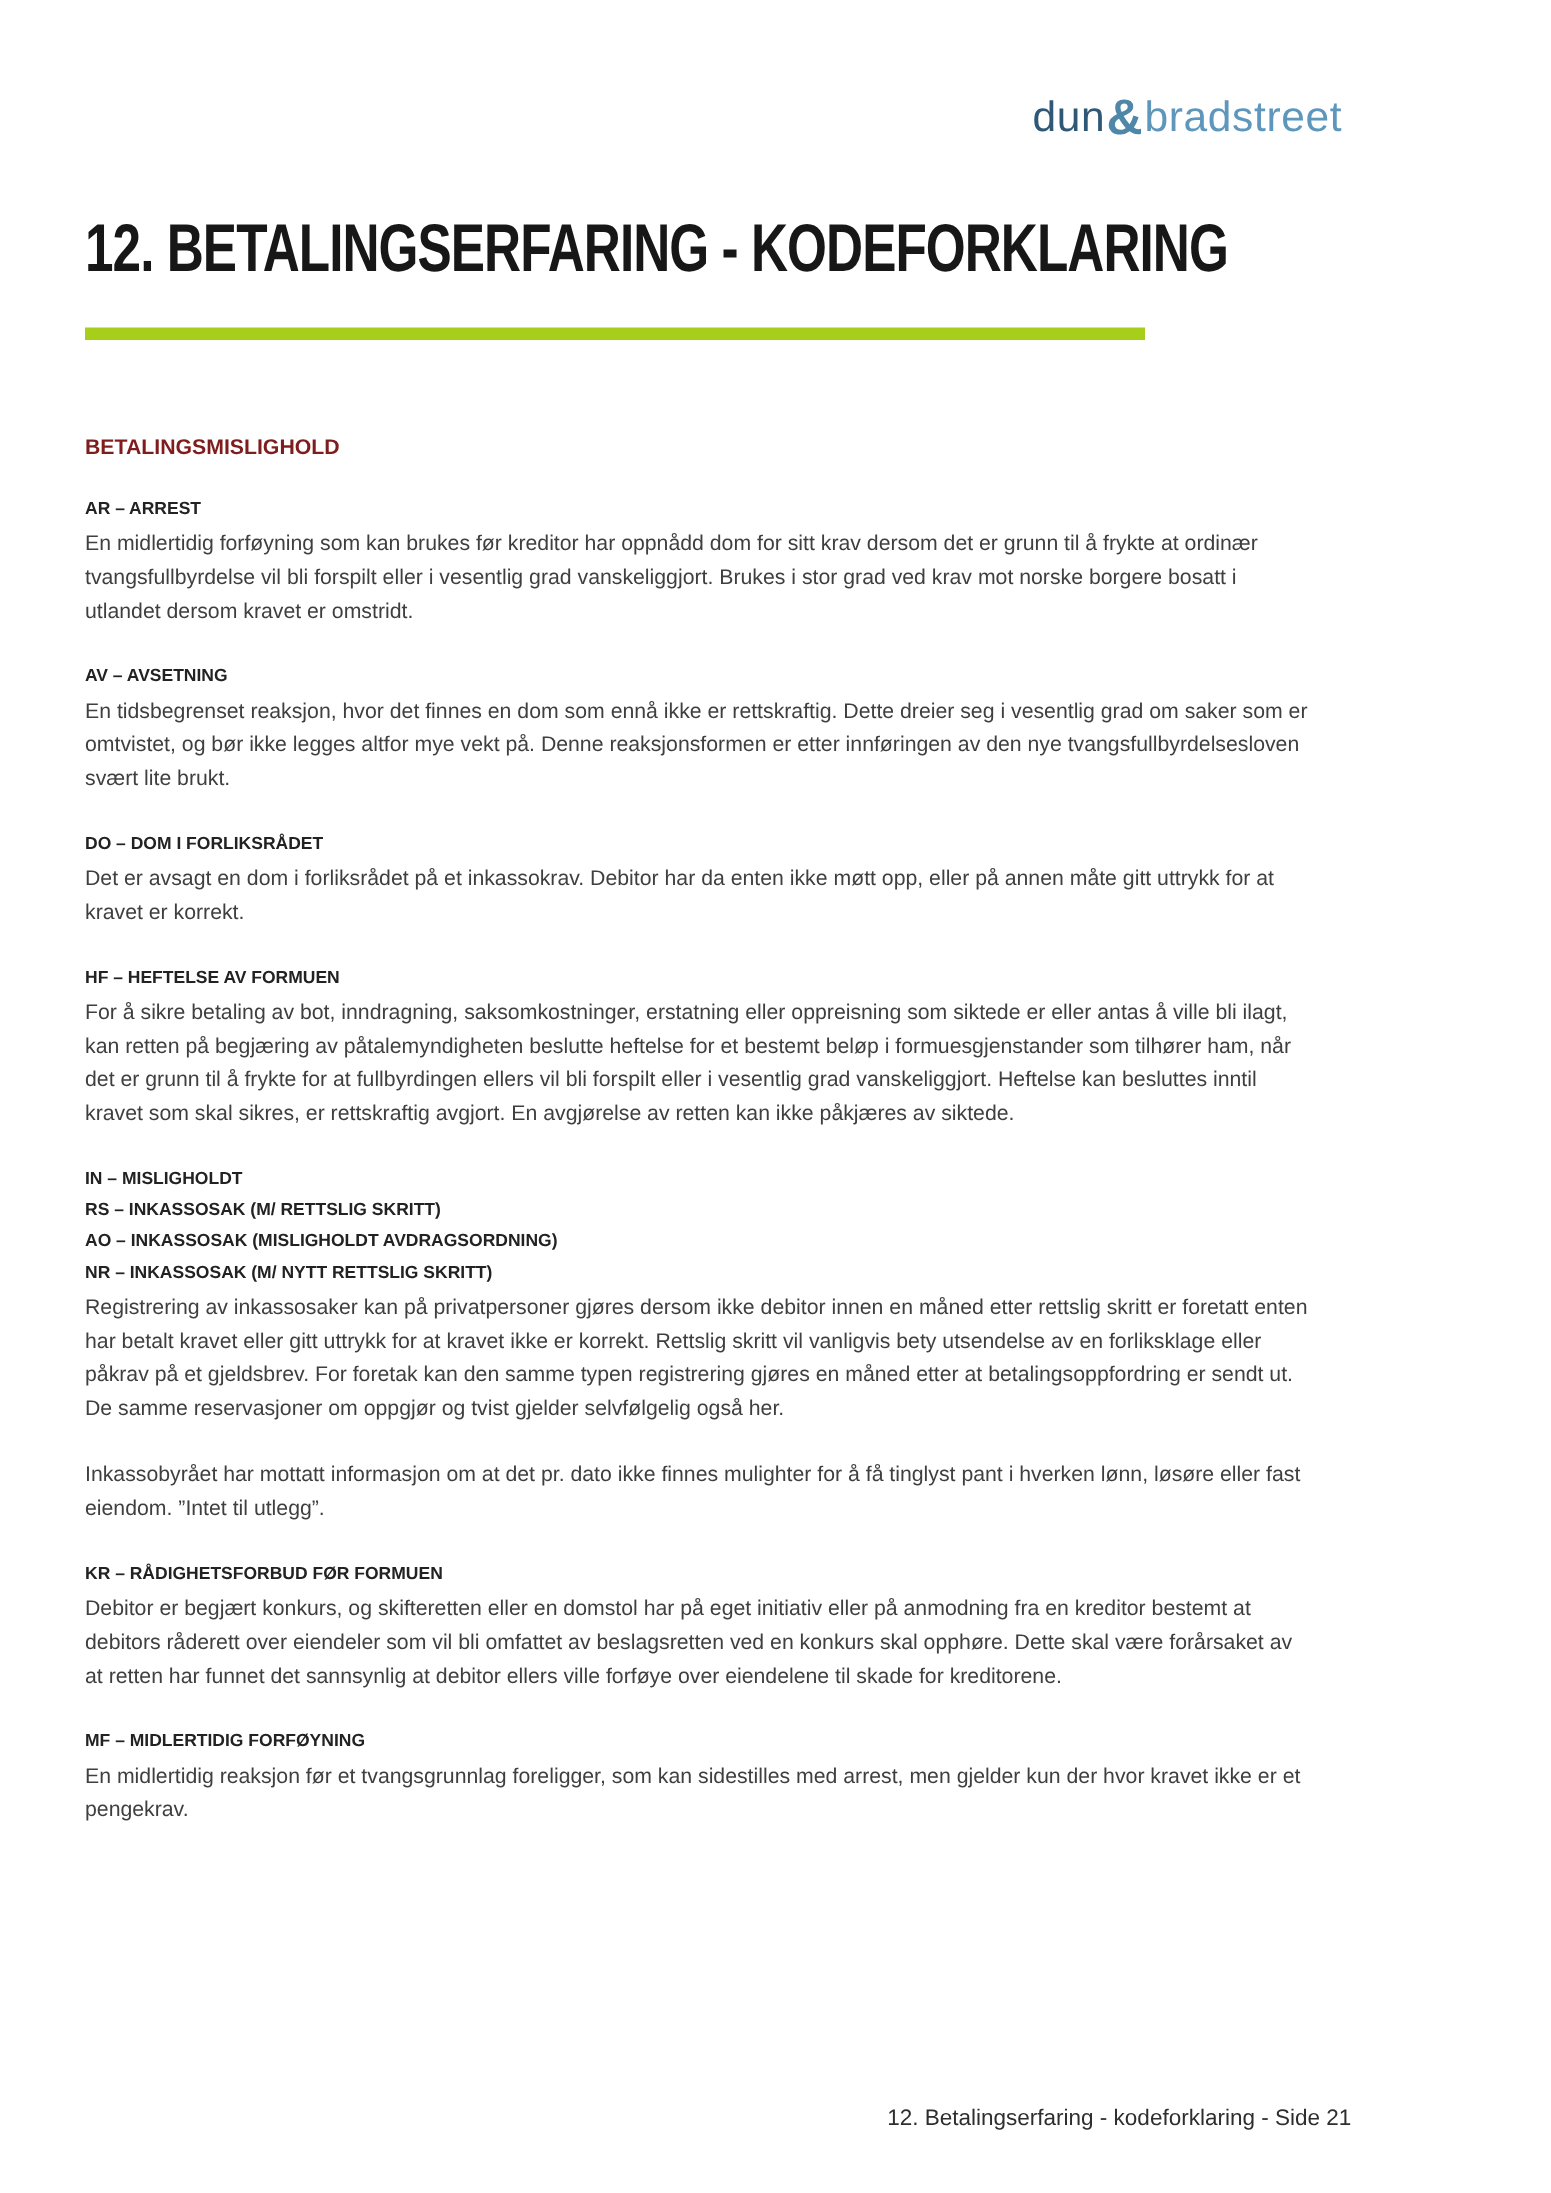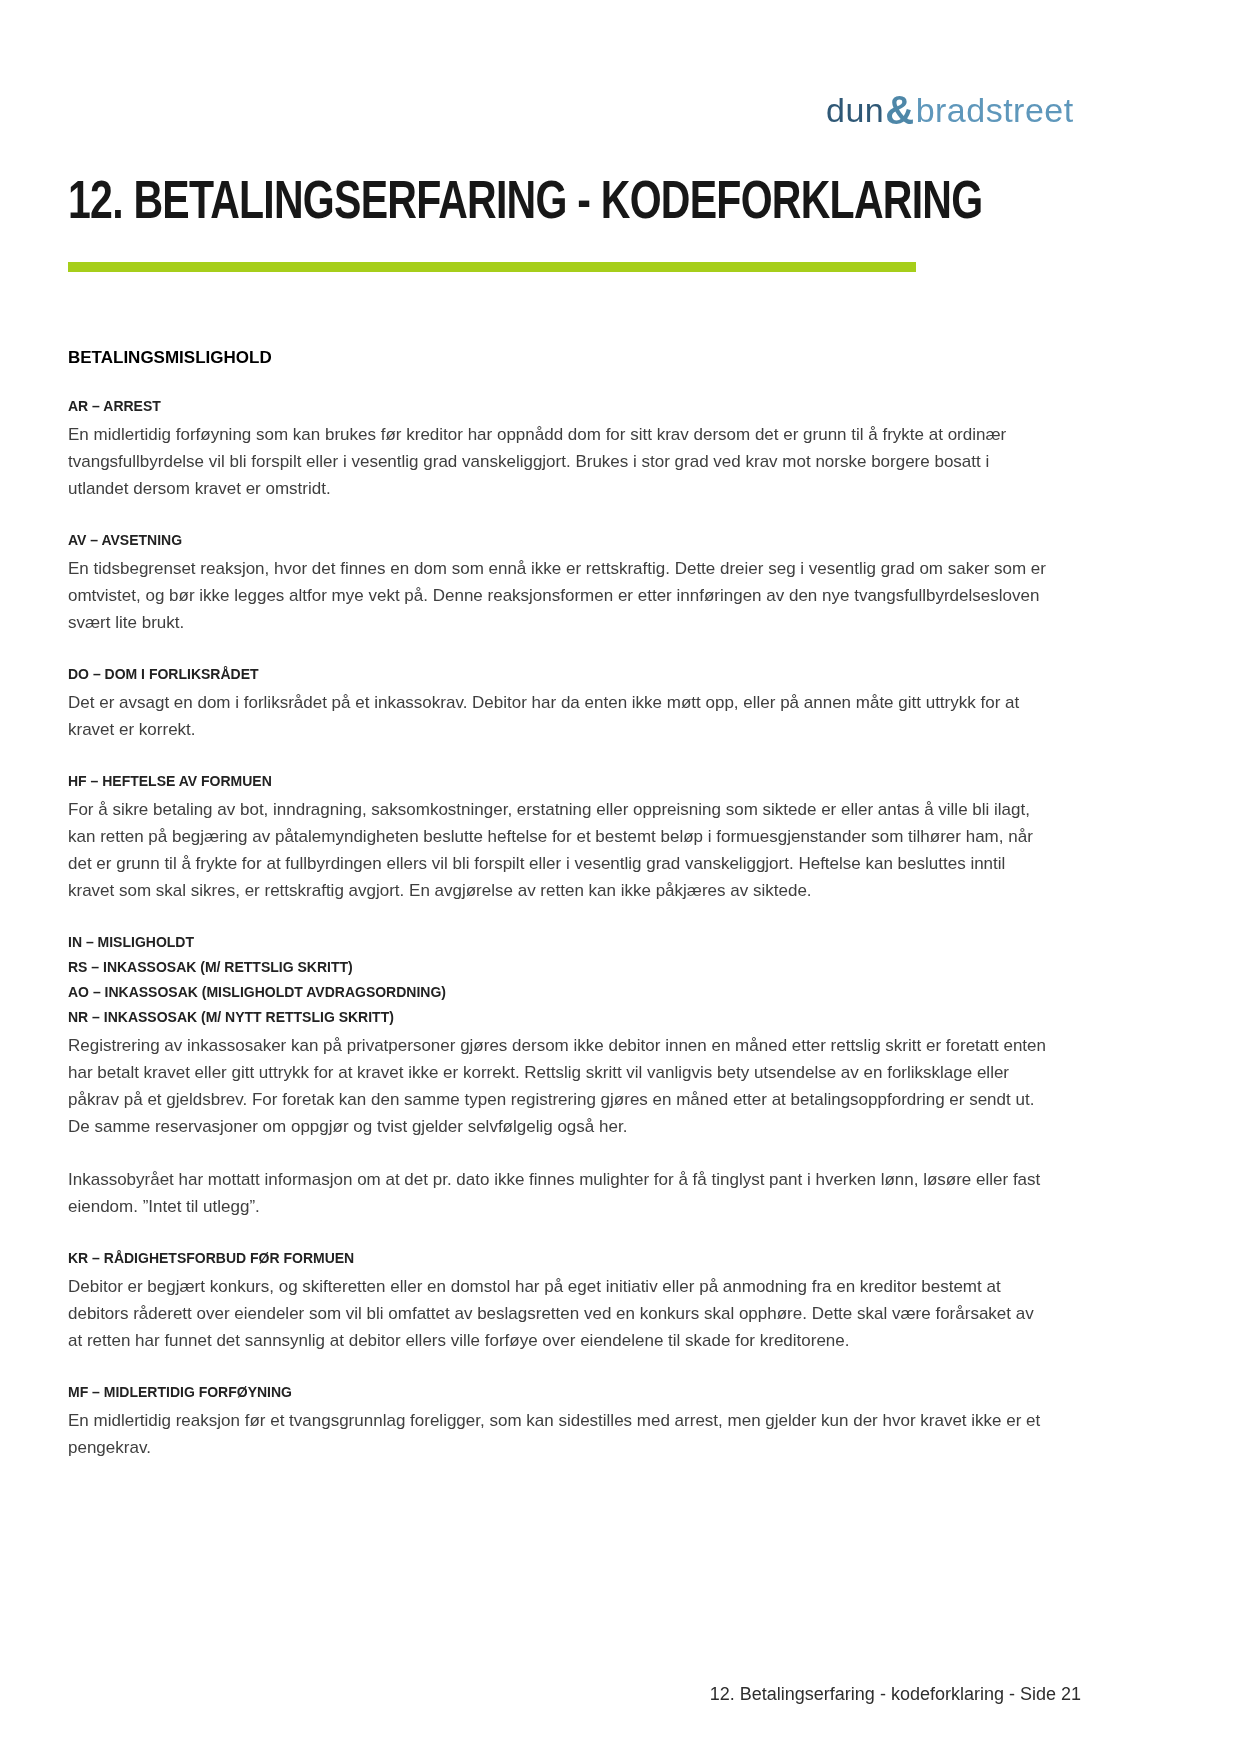--- a/index.html
+++ b/index.html
@@ -10,21 +10,21 @@
     position: relative;
     overflow: hidden;
   }
   .page {
     position: absolute; inset: 0;
     background: #ffffff;
   }
   
   .logo {
     position: absolute;
-    top: 88px; left: 826px; width: 240px;
+    top: 72px; left: 826px; width: 240px;
     font-size: 34px;
     font-weight: 400;
     letter-spacing: 0.5px;
     white-space: nowrap;
     text-align: right;
   }
   .logo .dun { color: #2f5876; }
   .logo .amp {
     color: #4e87a8;
     font-size: 40px;
@@ -57,21 +57,21 @@
   
   .content {
     position: absolute;
     left: 68px; top: 348px;
     width: 982px;
     color: #3f3f3f;
   }
   .section-header {
     font-size: 17px;
     font-weight: 700;
-    color: #000000;
+    color: #7f1d1d;
     line-height: 20px;
     margin-bottom: 26px;
   }
   .entry { margin-bottom: 26px; }
   .entry-heading {
     font-size: 14px;
     font-weight: 700;
     color: #222222;
     line-height: 25px;
   }

